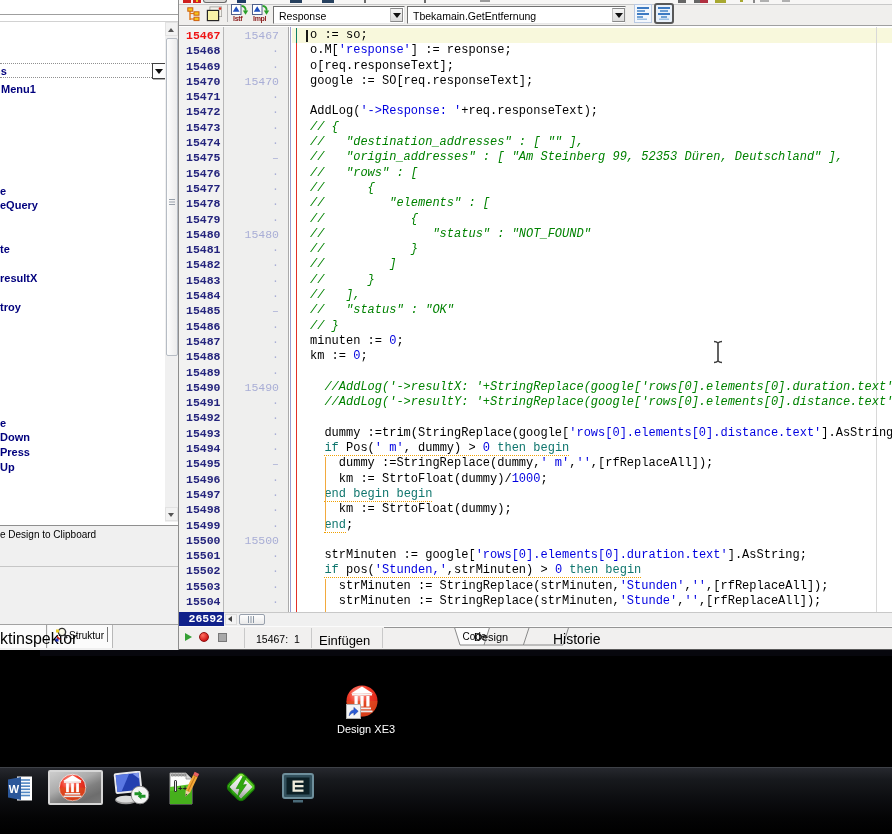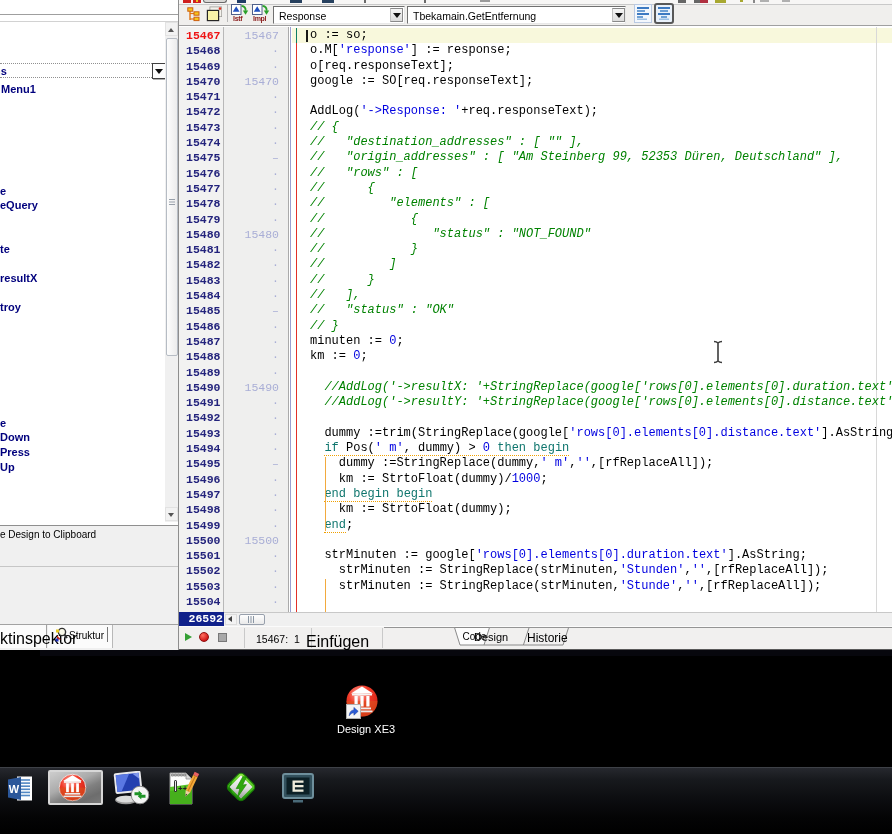--- a/index.html
+++ b/index.html
@@ -272,20 +272,21 @@
 
   dummy :=trim(StringReplace(google[<span class="str">'rows[0].elements[0].distance.text'</span>].AsString,,,[rfReplaceAll]));
   <span class="uln"><span class="kw">if</span> Pos(<span class="str">' m'</span>, dummy) &gt; <span class="str">0</span> <span class="kw">then</span> <span class="kw">begin</span></span>
     dummy :=StringReplace(dummy,<span class="str">' m'</span>,<span class="str">''</span>,[rfReplaceAll]);
     km := StrtoFloat(dummy)/<span class="str">1000</span>;
   <span class="uln"><span class="kw">end</span> <span class="kw">begin</span> <span class="kw">begin</span></span>
     km := StrtoFloat(dummy);
   <span class="uln"><span class="kw">end</span></span>;
 
   strMinuten := google[<span class="str">'rows[0].elements[0].duration.text'</span>].AsString;
+  <span class="uln"><span class="kw">if</span> pos(<span class="str">'Stunden,'</span>,strMinuten) &gt; <span class="str">0</span> <span class="kw">then</span> <span class="kw">begin</span></span>
     strMinuten := StringReplace(strMinuten,<span class="str">'Stunden'</span>,<span class="str">''</span>,[rfReplaceAll]);
     strMinuten := StringReplace(strMinuten,<span class="str">'Stunde'</span>,<span class="str">''</span>,[rfReplaceAll]);</pre>
 
 <div class="ab" style="left:324.5px;top:457px;width:1px;height:74px;background:#f2aa3e"></div>
 <div class="ab" style="left:324.5px;top:579px;width:1px;height:33px;background:#f2aa3e"></div>
 
 <svg class="ab" style="left:711px;top:340px" width="14" height="24" viewBox="0 0 14 24">
 <path d="M3,1.5 C4.5,1.5 6,2 7,3 C8,2 9.5,1.5 11,1.5 M7,3 L7,21 M3,22.5 C4.5,22.5 6,22 7,21 C8,22 9.5,22.5 11,22.5" stroke="#3c3c3c" stroke-width="1.6" fill="none"></path>
 </svg>
 
@@ -297,30 +298,30 @@
 <div class="ab" style="left:238.5px;top:613.5px;width:26px;height:11.5px;background:linear-gradient(#fefefe,#eaeaea);border:1px solid #98a0ac;border-radius:2px"></div>
 <div class="ab" style="left:248px;top:616px;width:1px;height:6.5px;background:#8a96a4;box-shadow:2.5px 0 0 #8a96a4,5px 0 0 #8a96a4"></div>
 
 <div class="ab" style="left:179px;top:626px;width:713px;height:24px;background:#f1f0ef;border-top:1px solid #fbfbfb;border-bottom:1px solid #5a5a5a"></div>
 <div class="ab" style="left:185px;top:632.5px;width:0;height:0;border-top:4.5px solid transparent;border-bottom:4.5px solid transparent;border-left:7px solid #35a035"></div>
 <div class="ab" style="left:198.5px;top:632px;width:10px;height:10px;border-radius:50%;background:radial-gradient(circle at 35% 30%,#ff7060,#d01818 70%);border:1px solid #901010"></div>
 <div class="ab" style="left:217.5px;top:633px;width:9px;height:9px;background:#a8a8a8;border:1px solid #787878"></div>
 <div class="ab" style="left:243.5px;top:628px;width:1px;height:20px;background:#c9c9c9"></div>
 <span class="ab" style="left:256px;top:632.5px;font-size:10.5px;color:#000">15467:&nbsp;&nbsp;1</span>
 <div class="ab" style="left:310.5px;top:628px;width:1px;height:20px;background:#c9c9c9"></div>
-<span class="ab" style="left:306px;top:632.5px;font-size:16px;color:#000">Einfügen</span>
+<span class="ab" style="left:319px;top:632.5px;font-size:13px;color:#000">Einfügen</span>
 <div class="ab" style="left:381.5px;top:628px;width:1px;height:20px;background:#c9c9c9"></div>
 <div class="ab" style="left:384px;top:627px;width:508px;height:1px;background:#949494"></div>
 <svg class="ab" style="left:450px;top:627px" width="125" height="20" viewBox="0 0 125 20">
 <polygon points="4.5,0.5 39.5,0.5 34,18 10,18" fill="#fdfdfd" stroke="#8a8a8a" stroke-width="1"></polygon>
 <path d="M79.1,0.5 L73.4,18 L34,18 M118.6,0.5 L113,18 L73.4,18" fill="none" stroke="#8a8a8a" stroke-width="1"></path>
 </svg>
 <span class="ab" style="left:462.5px;top:630.5px;font-size:10px;color:#000">Code</span>
 <span class="ab" style="left:474px;top:630.5px;font-size:11px;color:#000">Design</span>
-<span class="ab" style="left:527px;top:630.5px;font-size:12px;color:#000">Historie</span>
+<span class="ab" style="left:553px;top:630.5px;font-size:14px;color:#000">Historie</span>
 
 <div class="ab" style="left:0;top:650px;width:892px;height:117px;background:#000"></div>
 <div class="ab" style="left:40px;top:650px;width:852px;height:6px;background:#07070d"></div>
 <svg class="ab" style="left:345px;top:683px" width="34" height="38" viewBox="0 0 34 38">
 <defs>
 <radialGradient id="rg1" cx="40%" cy="28%" r="75%">
 <stop offset="0%" stop-color="#fcb2aa"></stop>
         <stop offset="45%" stop-color="#f13a28"></stop>
         <stop offset="100%" stop-color="#cc2014"></stop>
 </radialGradient>

